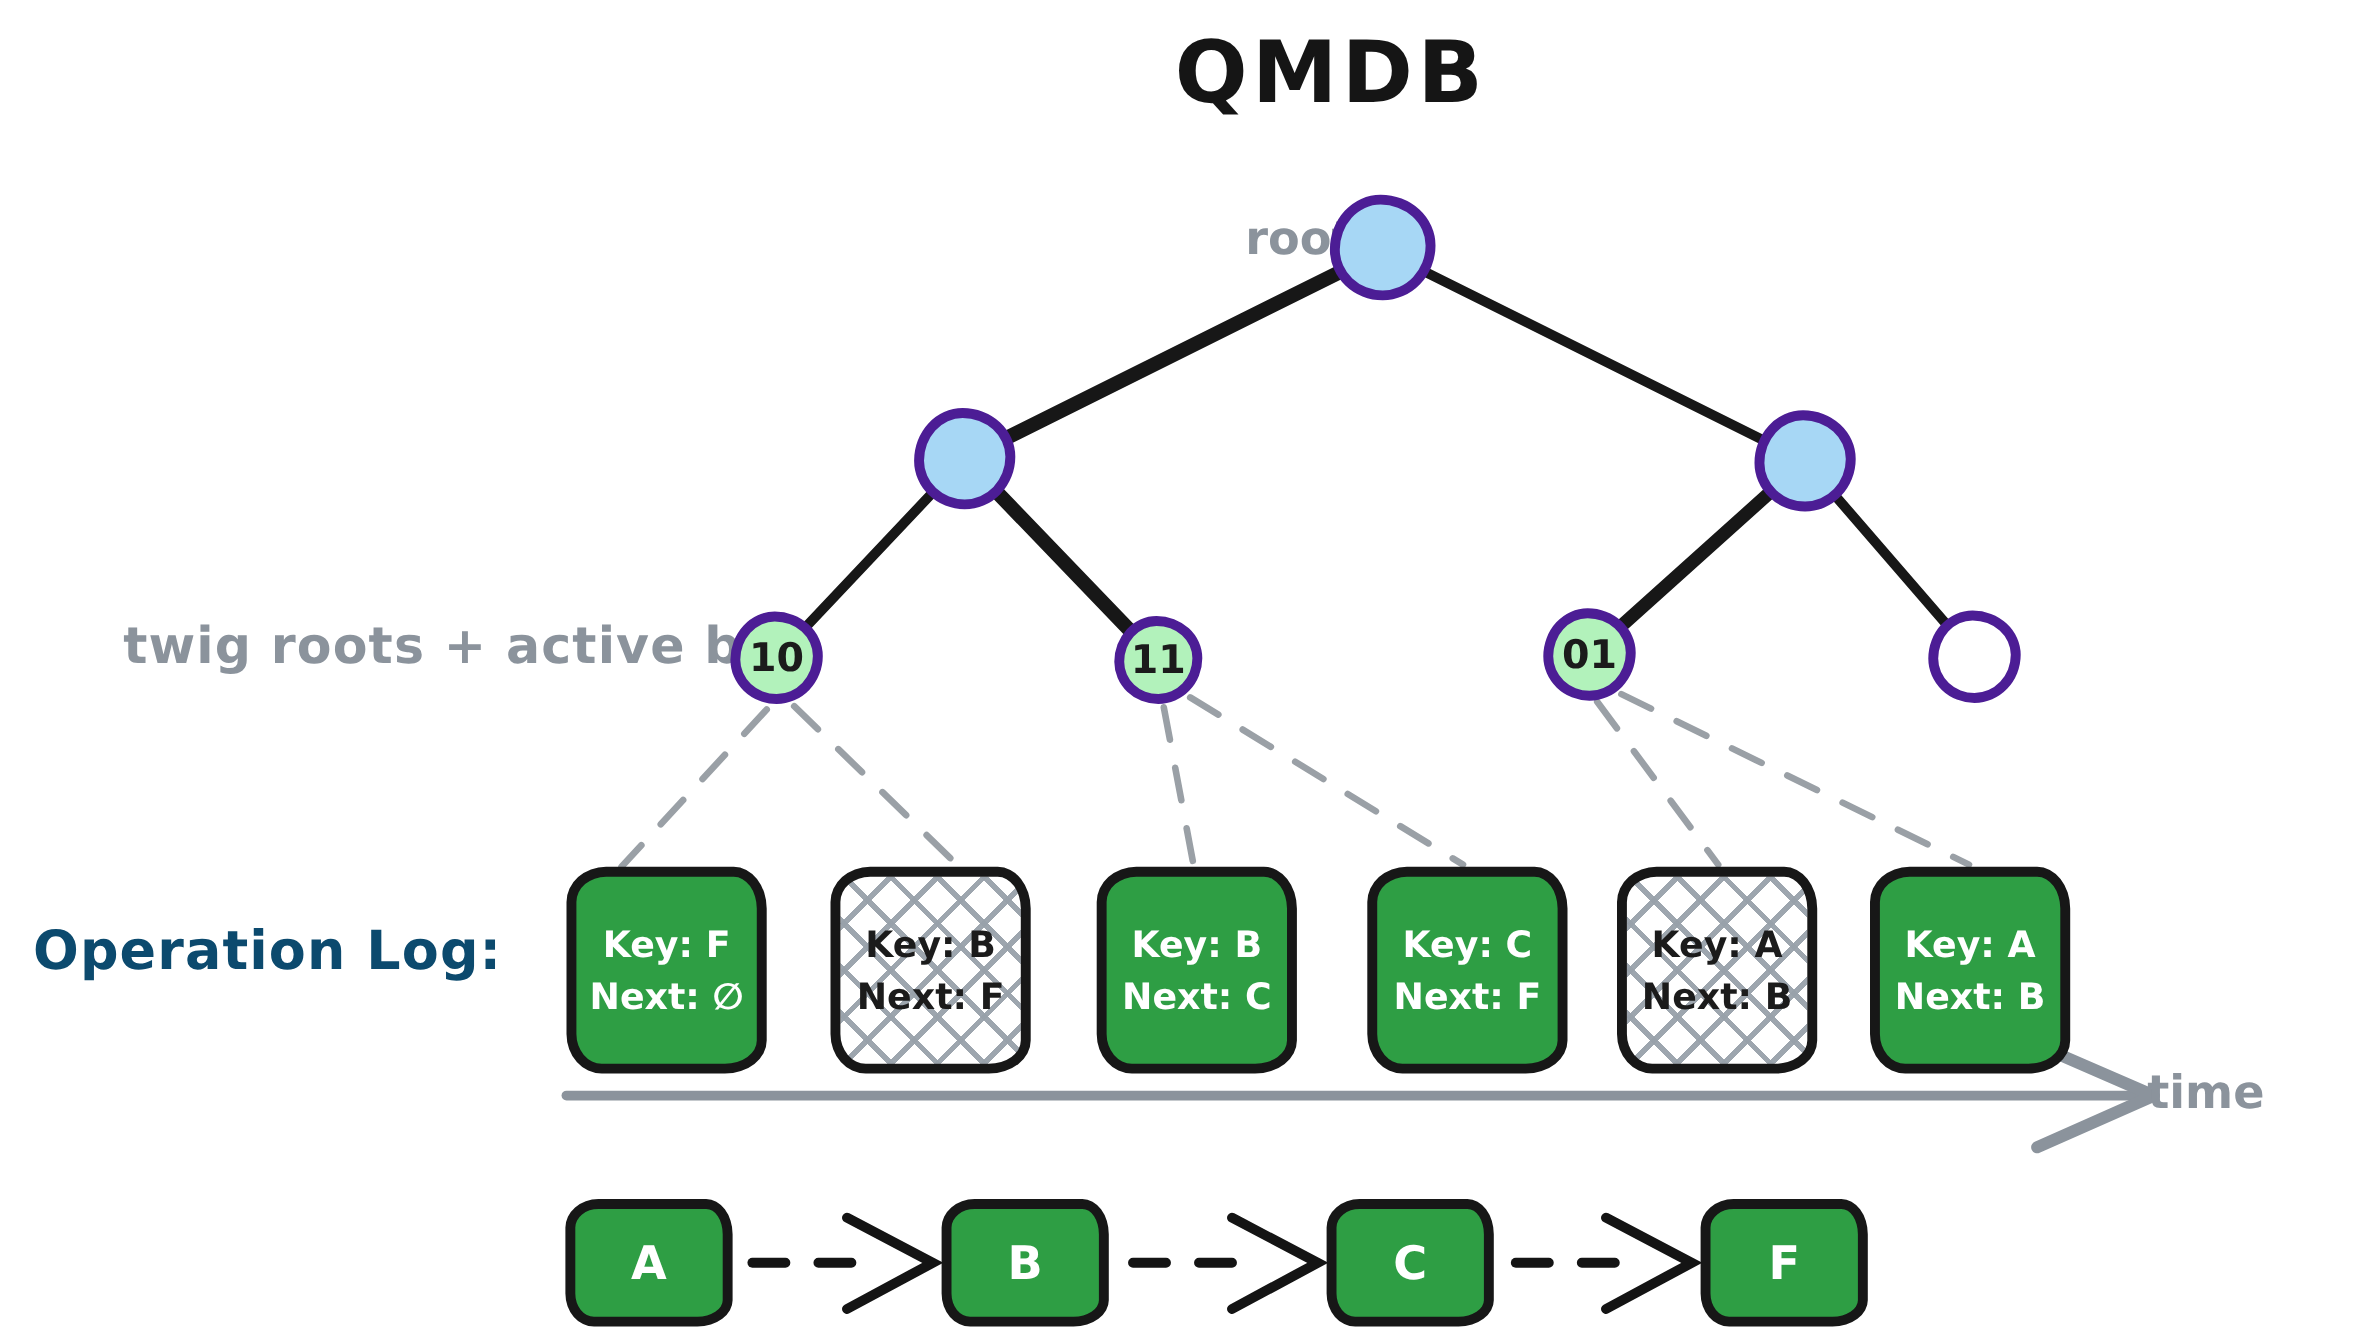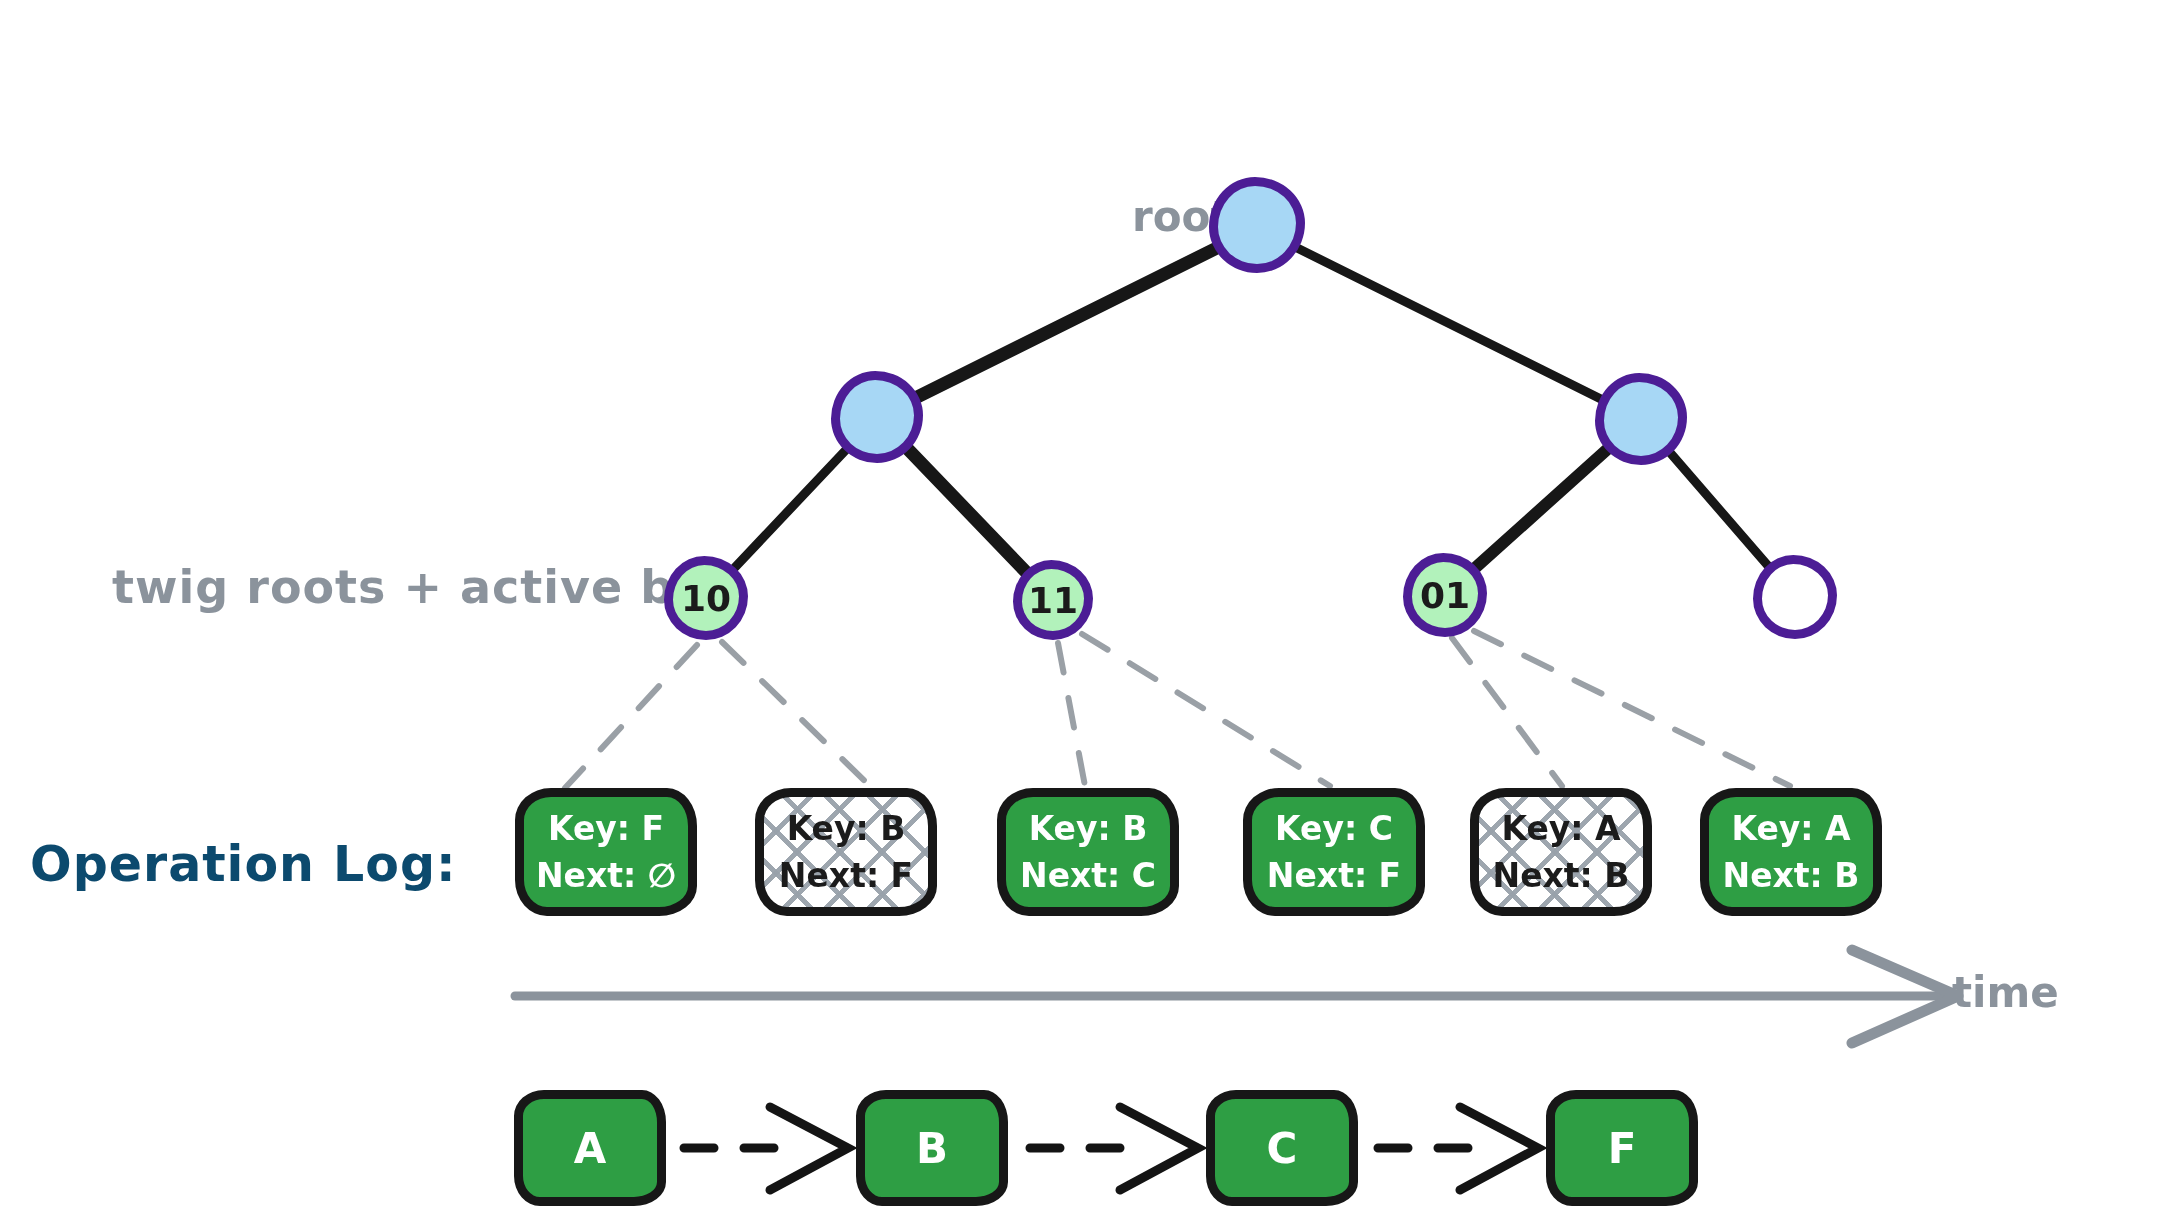--- a/index.html
+++ b/index.html
@@ -59,21 +59,21 @@
     font-weight: 600;
     color: #1b1b1b;
   }
   .node.blue  { background: #a7d7f5; }
   .node.green { background: #b2f2bb; }
   .node.empty { background: #ffffff; }
 
   .opbox {
     position: absolute;
     width: 182px;
-    height: 128px;
+    height: 188px;
     box-sizing: border-box;
     border: 9px solid #171717;
     border-radius: 36px 30px 38px 32px / 32px 38px 30px 36px;
     display: flex;
     flex-direction: column;
     align-items: center;
     justify-content: center;
     gap: 14px;
     font-size: 33px;
     font-weight: 600;
@@ -138,20 +138,21 @@
     <g stroke="#141414" stroke-width="9" stroke-linecap="round" fill="none">
       <line x1="684" y1="1148" x2="800" y2="1148" stroke-dasharray="30 30"></line>
       <polyline points="770,1107 848,1148 770,1190"></polyline>
       <line x1="1030" y1="1148" x2="1150" y2="1148" stroke-dasharray="30 30"></line>
       <polyline points="1120,1107 1198,1148 1120,1190"></polyline>
       <line x1="1378" y1="1148" x2="1492" y2="1148" stroke-dasharray="30 30"></line>
       <polyline points="1460,1107 1538,1148 1460,1190"></polyline>
     </g>
   </svg>
 
+  <div class="abs title">QMDB</div>
 
   <div class="abs gray-label root-label">root</div>
   <div class="abs gray-label twig-caption">twig roots + active bits</div>
 
   <div class="node blue" style="left:1209px; top:177px; width:96px; height:96px;"></div>
   <div class="node blue" style="left:831px;  top:371px; width:92px; height:92px;"></div>
   <div class="node blue" style="left:1595px; top:373px; width:92px; height:92px;"></div>
 
   <div class="node green" style="left:664px;  top:556px; width:84px; height:84px;">
     <span>10</span>

